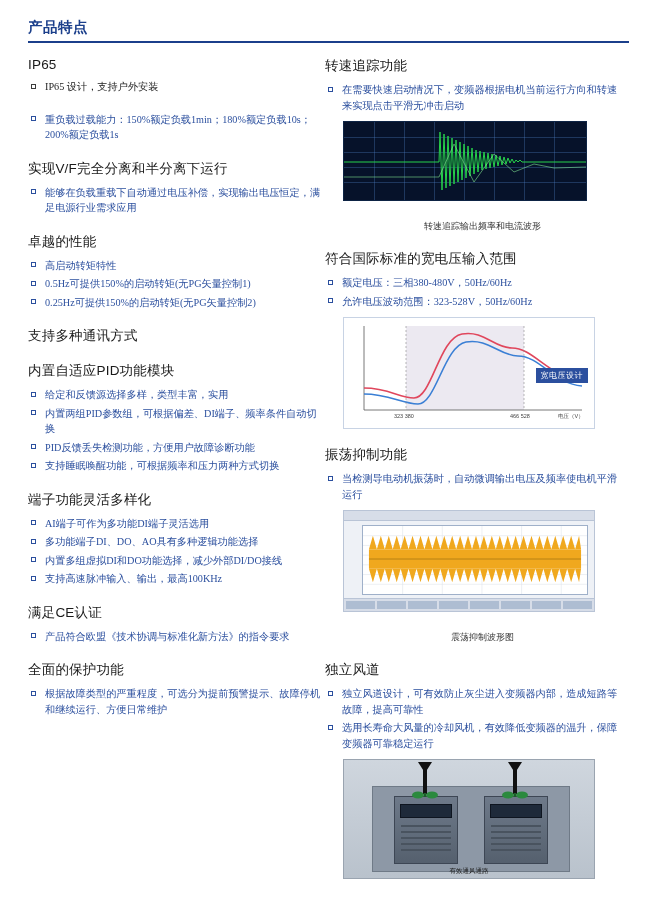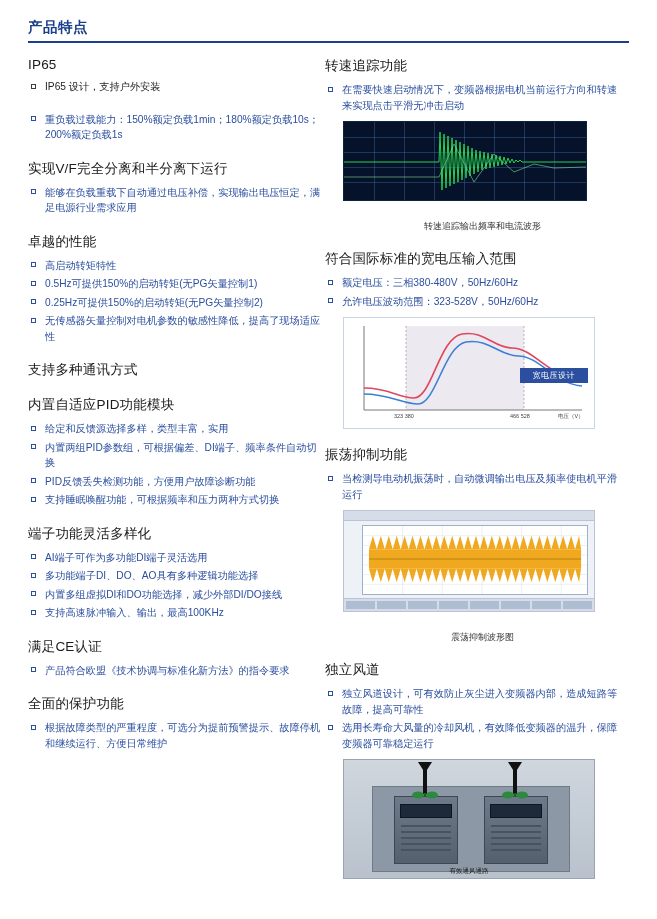--- a/index.html
+++ b/index.html
@@ -55,20 +55,21 @@
     font-size: 13.5px;
     color: #1a1a1a;
     font-weight: normal;
     margin-bottom: 7px;
     letter-spacing: 0.2px;
   }
   .bullets {
     margin: 0;
     padding: 0;
     list-style: none;
+    font-family: Liberation Serif, serif;
   }
   .bullets li {
     position: relative;
     padding-left: 17px;
     font-size: 10.2px;
     line-height: 15.5px;
     color: #2b4f9e;
     margin-bottom: 3px;
   }
   .bullets li .sq {
@@ -126,21 +127,21 @@
     font-size: 5.5px;
     color: #444;
   }
   .volt .badge {
     position: absolute;
     right: 6px;
     top: 50px;
     background: #2b4f9e;
     color: #fff;
     font-size: 8px;
-    padding: 2px 13px;
+    padding: 2px 5px;
     letter-spacing: .5px;
   }
   
   .sup {
     width: 250px;
     height: 100px;
     background: #eef1f6;
     border: 1px solid #b9c4d6;
     position: relative;
     overflow: hidden;
@@ -265,21 +266,20 @@
           <li><span class="sq"></span><span>能够在负载重载下自动通过电压补偿，实现输出电压恒定，满足电源行业需求应用</span></li>
         </ul>
       </div>
 
       <div class="sect">
         <div class="sect-title">卓越的性能</div>
         <ul class="bullets">
           <li><span class="sq"></span><span>高启动转矩特性</span></li>
           <li><span class="sq"></span><span>0.5Hz可提供150%的启动转矩(无PG矢量控制1)</span></li>
           <li><span class="sq"></span><span>0.25Hz可提供150%的启动转矩(无PG矢量控制2)</span></li>
-          <li><span class="sq"></span><span>无传感器矢量控制对电机参数的敏感性降低，提高了现场适应性</span></li>
         </ul>
       </div>
 
       <div class="sect">
         <div class="sect-title">支持多种通讯方式</div>
       </div>
 
       <div class="sect">
         <div class="sect-title">内置自适应PID功能模块</div>
         <ul class="bullets">

